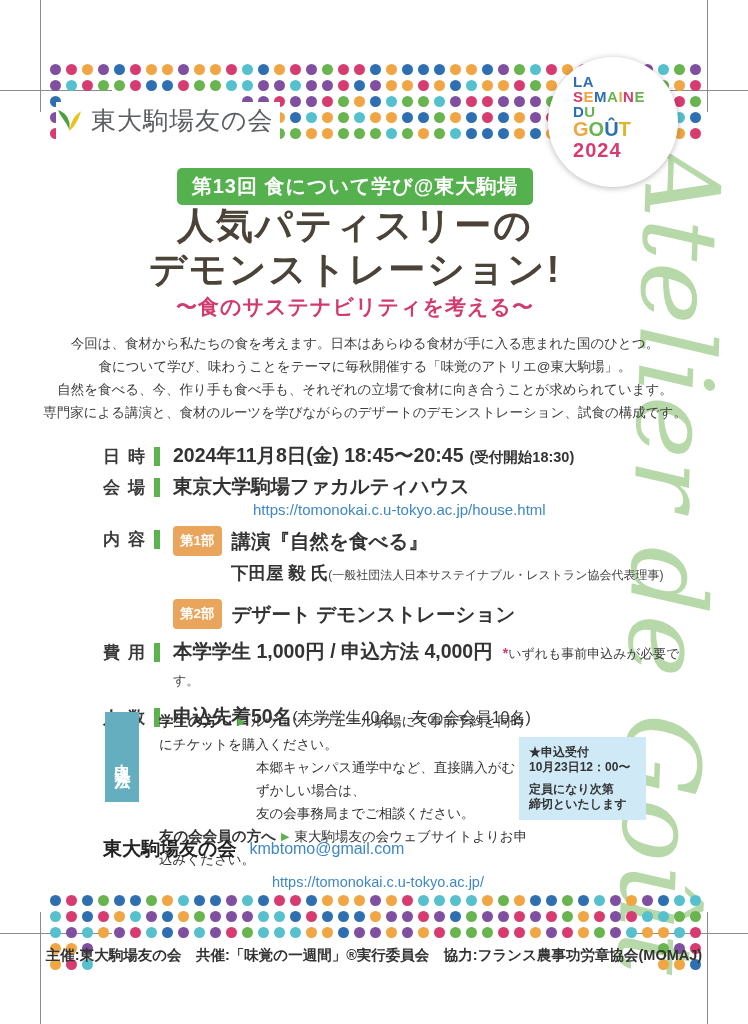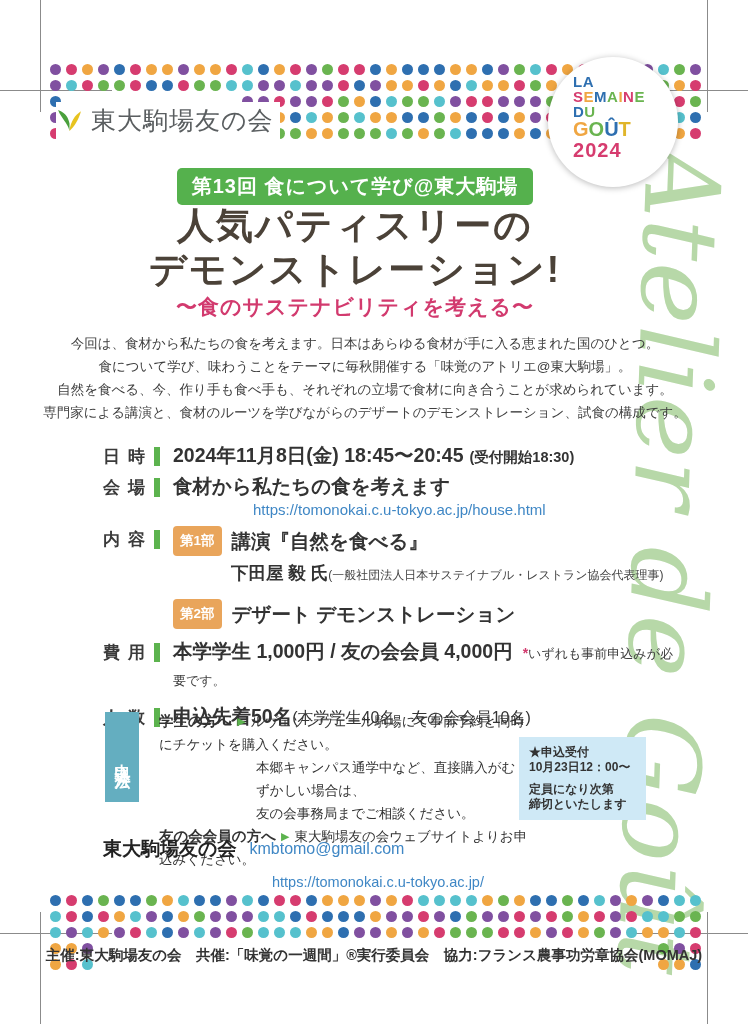--- a/index.html
+++ b/index.html
@@ -478,21 +478,21 @@
         <span>2024年11月8日(金) 18:45〜20:45</span><span class="small-note">(受付開始18:30)</span>
       </div>
     </div>
 
     <div class="drow mb2">
       <div class="dlabel">
         <span class="dlabel-text">会場</span>
         <span class="bar"></span>
       </div>
       <div class="dval">
-        <span>食材から私たちの食を考えます</span>
+        <span>東京大学駒場ファカルティハウス</span>
         <div class="url-line">https://tomonokai.c.u-tokyo.ac.jp/house.html</div>
       </div>
     </div>
 
     <div class="drow mb3">
       <div class="dlabel">
         <span class="dlabel-text">内容</span>
         <span class="bar"></span>
       </div>
       <div class="dval">
@@ -507,21 +507,21 @@
         </div>
       </div>
     </div>
 
     <div class="drow mb4">
       <div class="dlabel">
         <span class="dlabel-text">費用</span>
         <span class="bar"></span>
       </div>
       <div class="dval">
-        <span>本学学生 1,000円 / 友の会会員 4,000円</span><span class="fee-mark">*</span><span class="fee-note">いずれも事前申込みが必要です。</span>
+        <span>本学学生 1,000円 / 申込方法 4,000円</span><span class="fee-mark">*</span><span class="fee-note">いずれも事前申込みが必要です。</span>
       </div>
     </div>
 
     <div class="drow">
       <div class="dlabel">
         <span class="dlabel-text">人数</span>
         <span class="bar"></span>
       </div>
       <div class="dval">
         <span>申込先着50名</span><span class="cap-note">(本学学生40名、友の会会員10名)</span>

